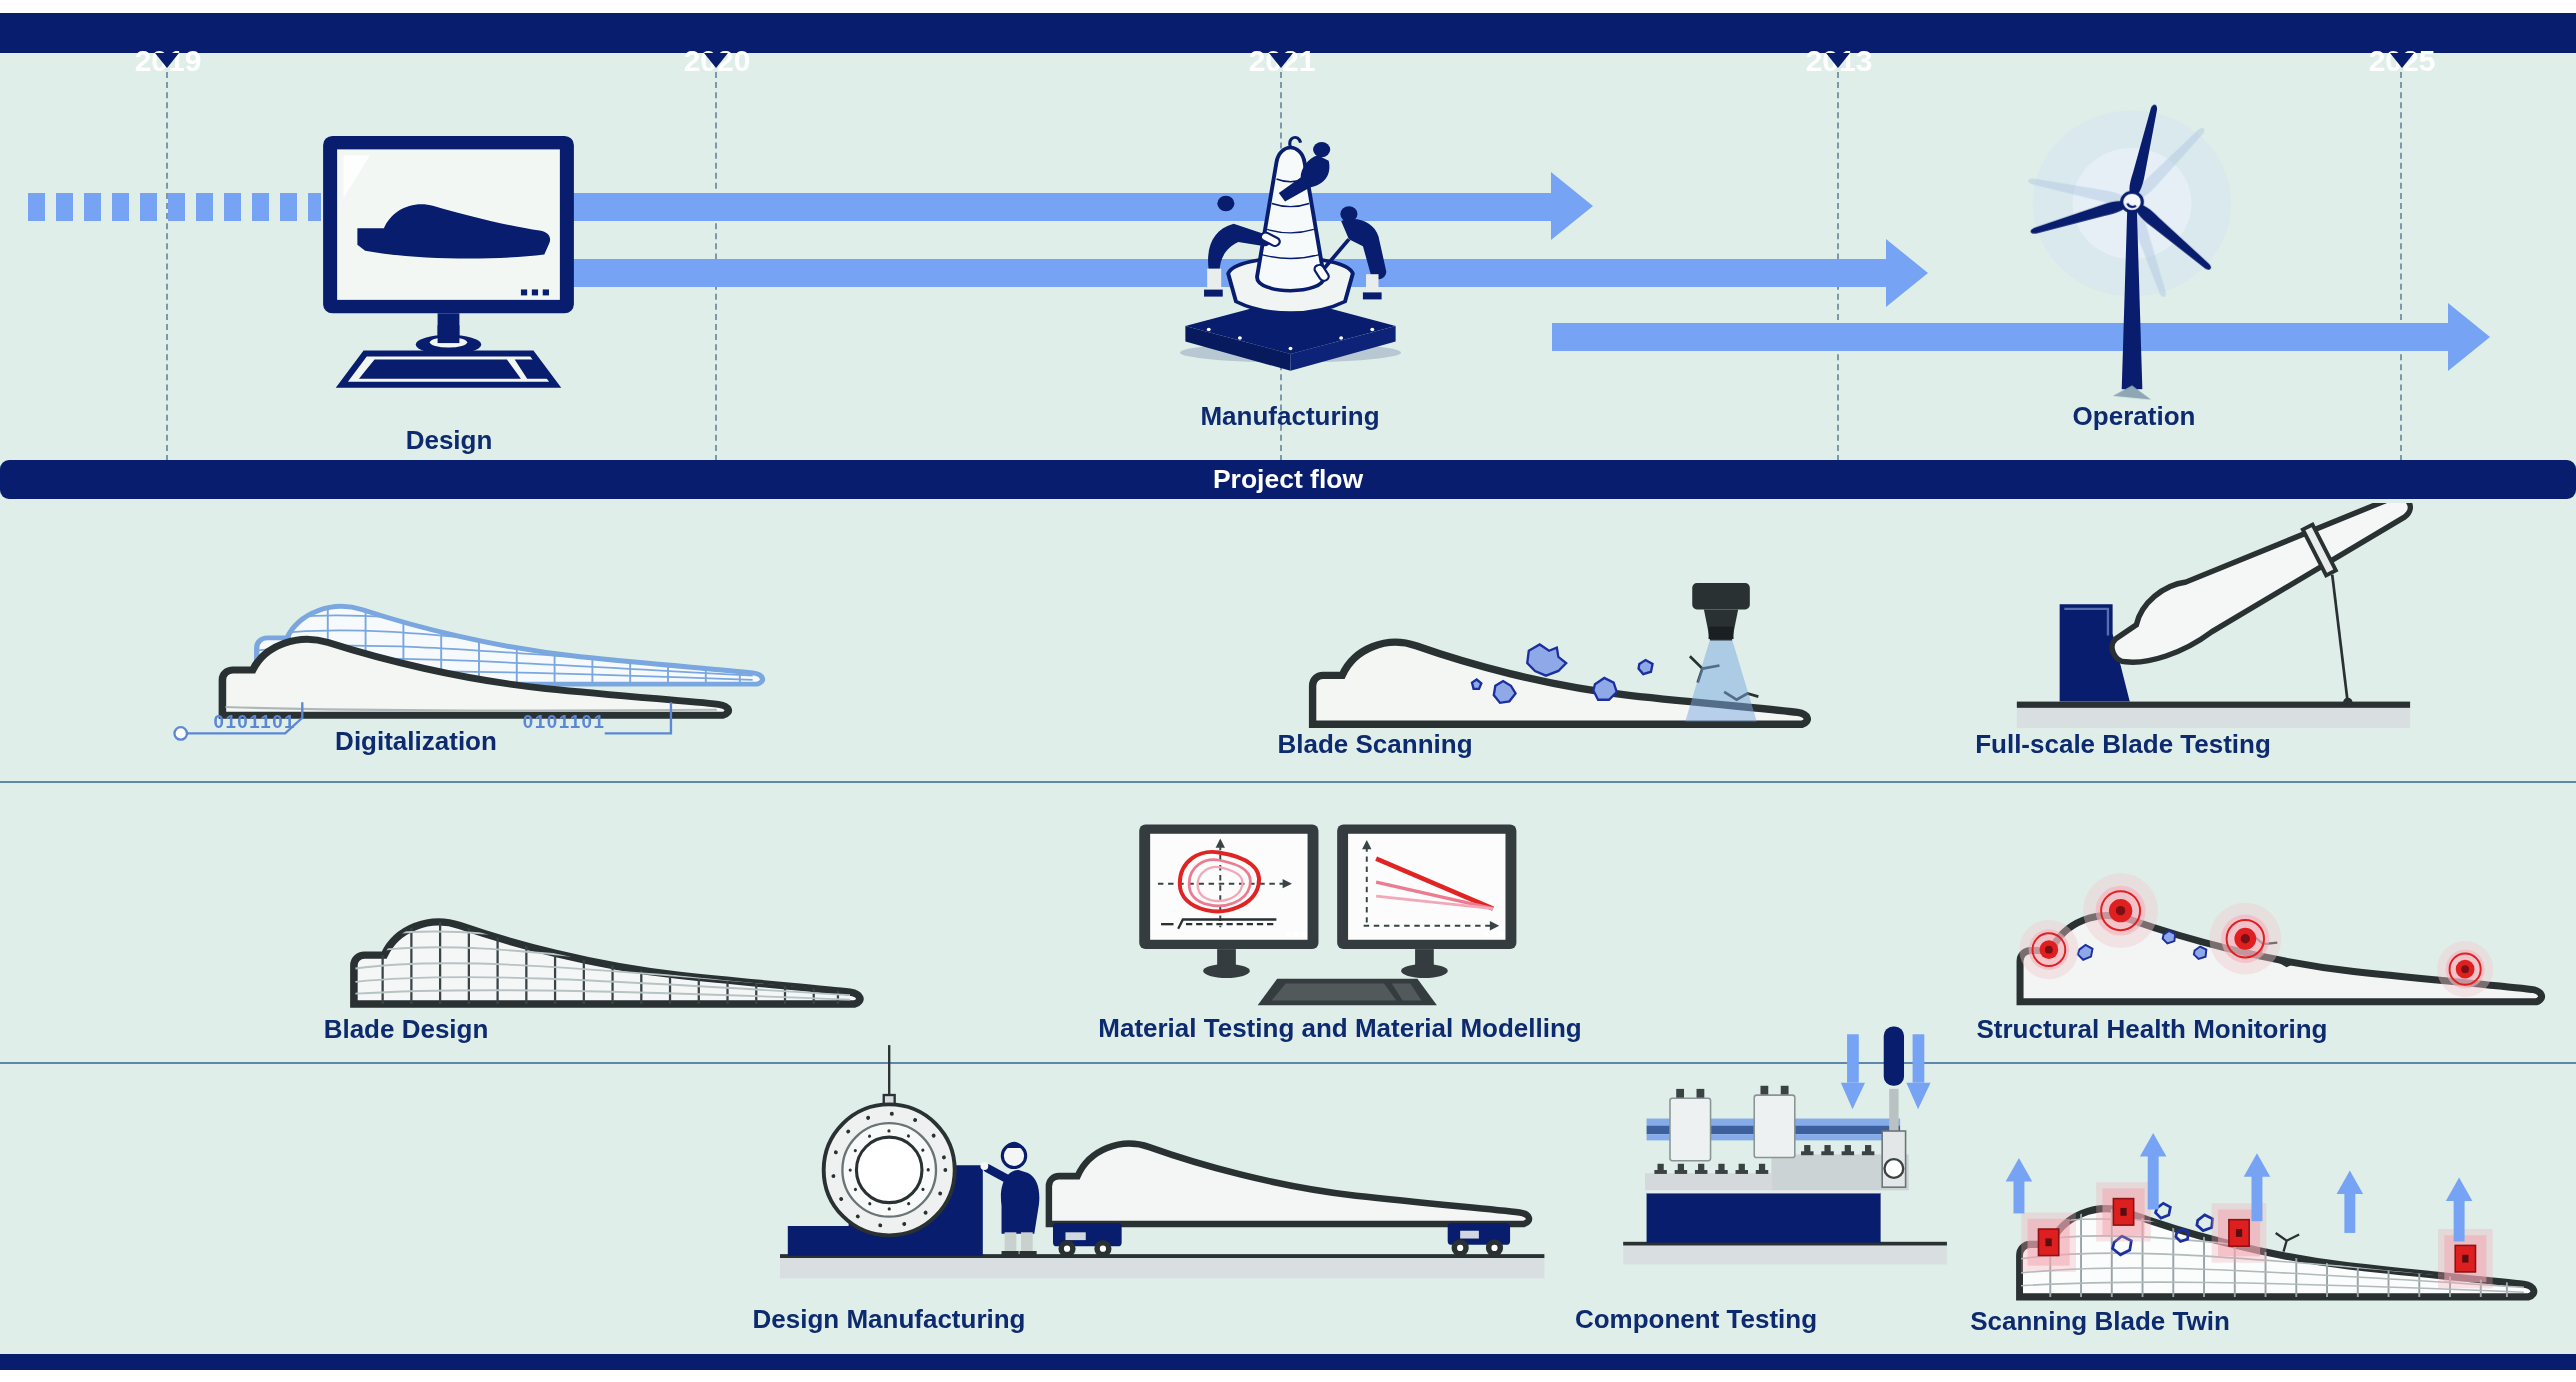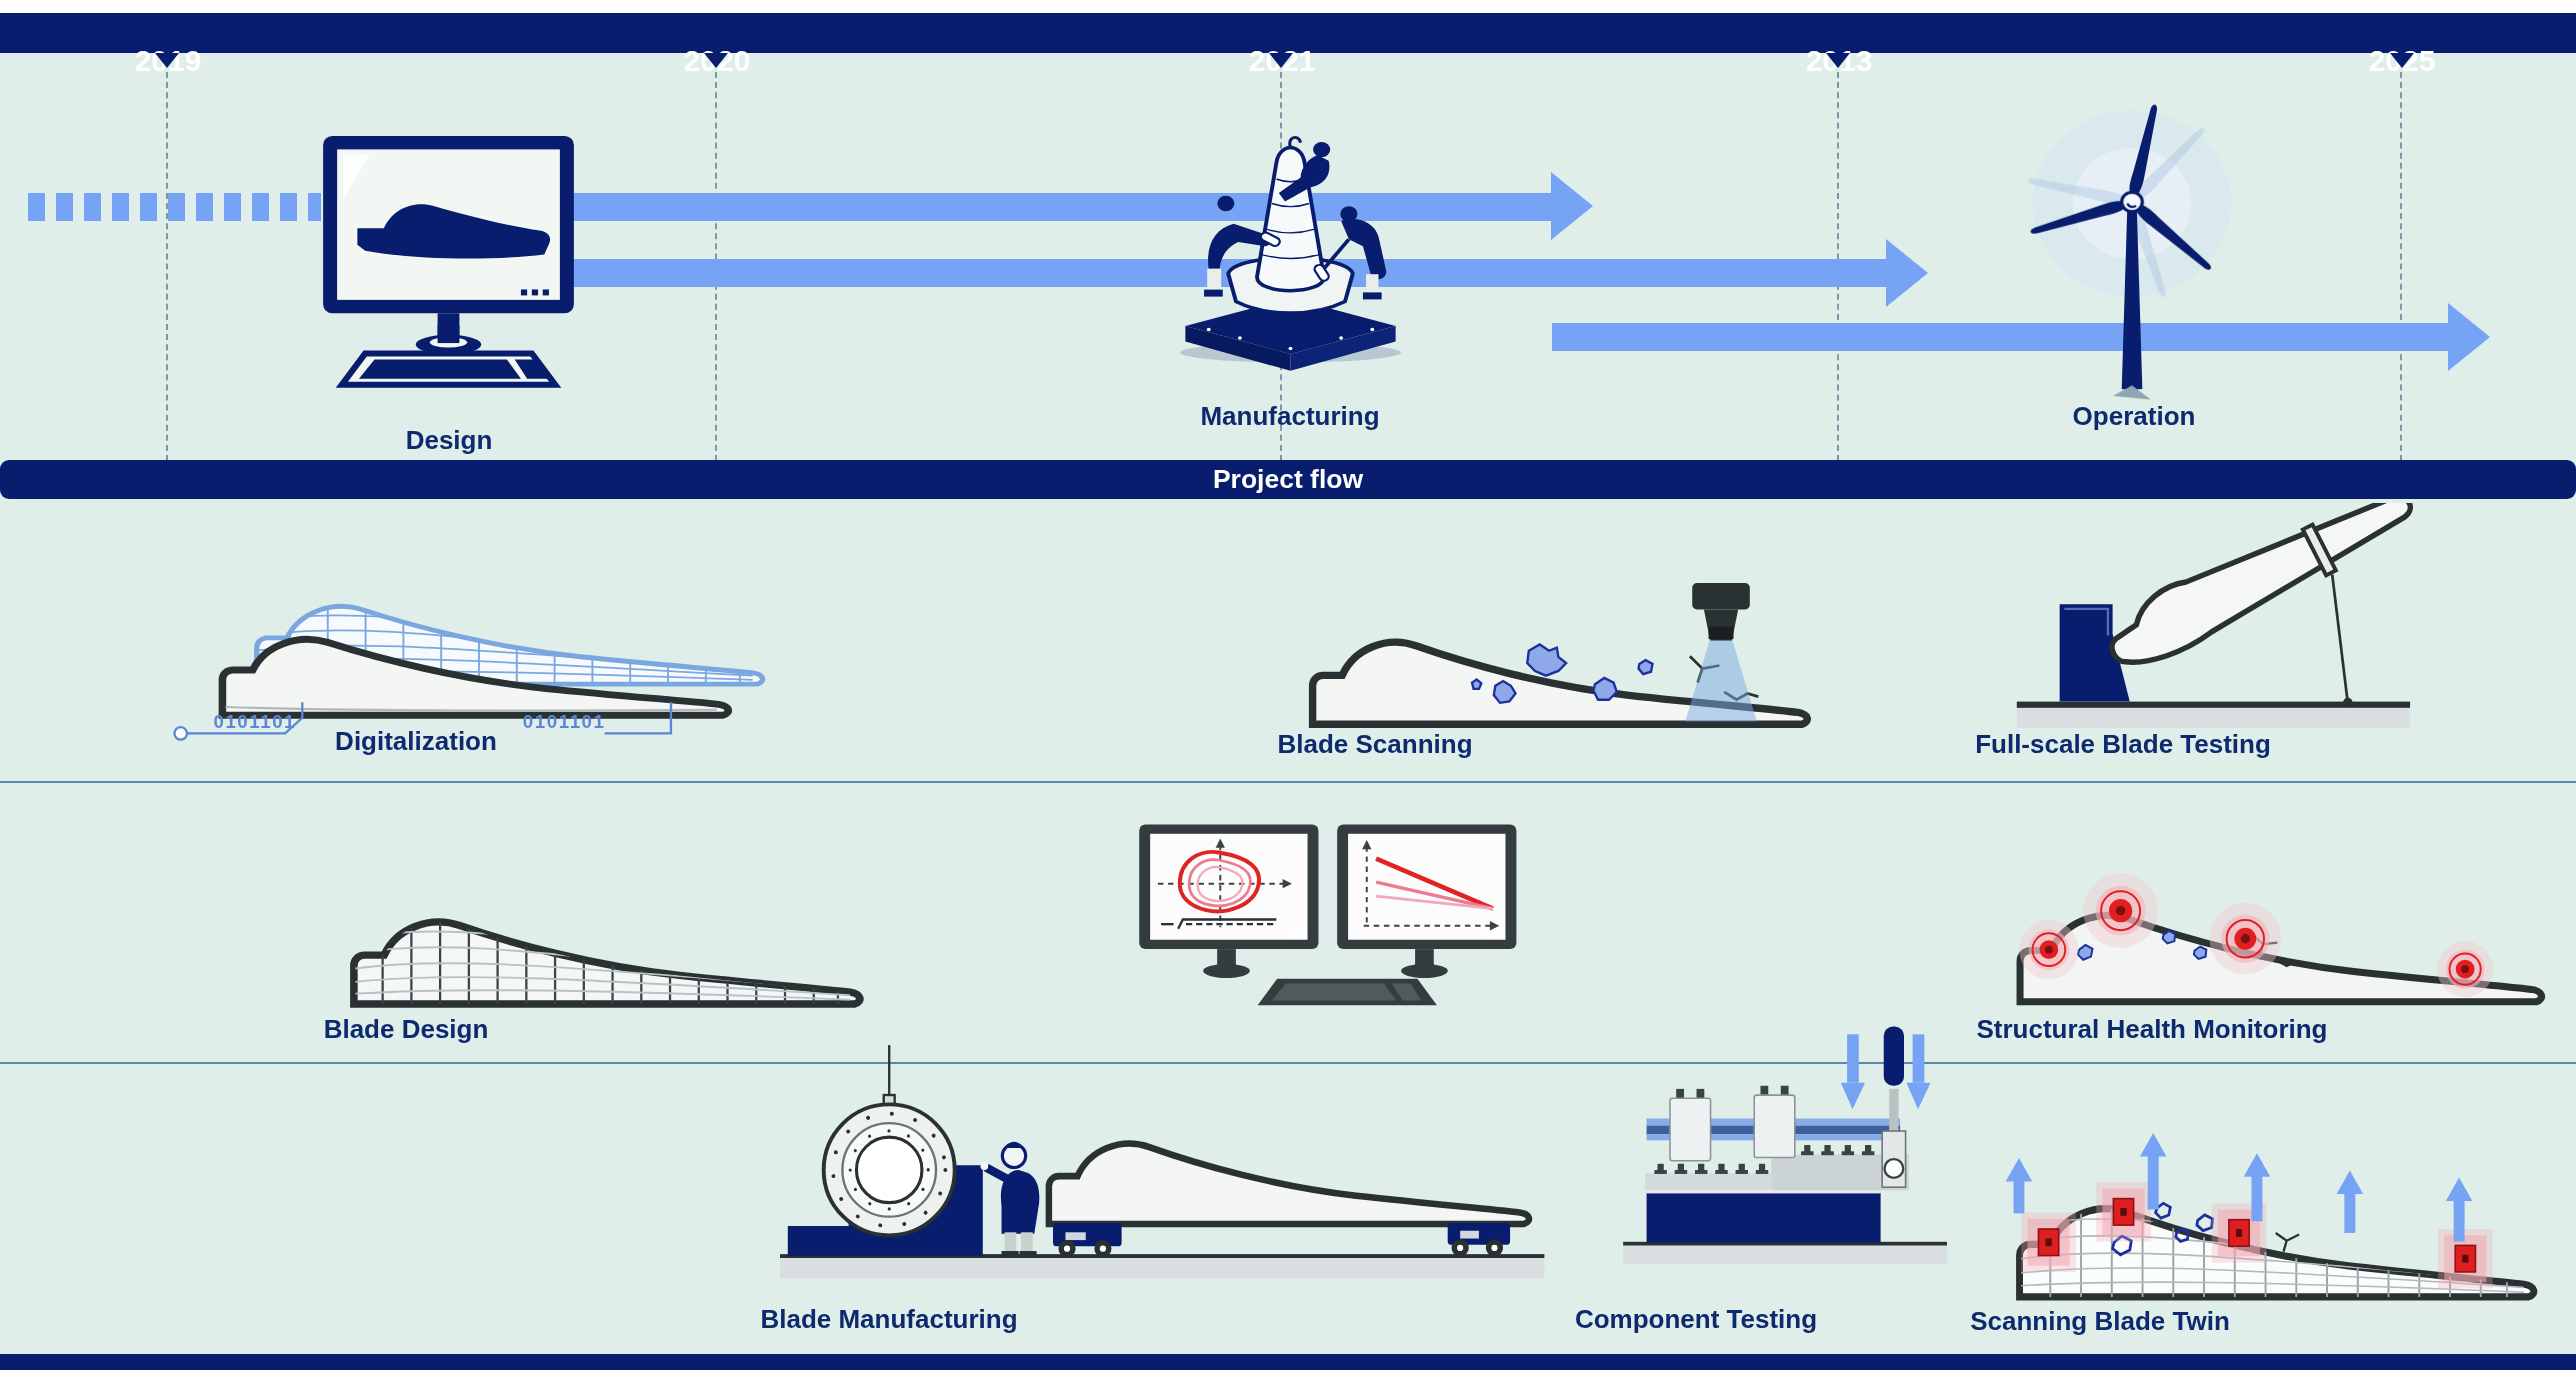--- a/index.html
+++ b/index.html
@@ -352,20 +352,21 @@
         <circle r="36" fill="#f0c7cd" opacity="0.4"></circle>
           <circle r="25" fill="#f5b0bb" opacity="0.6"></circle>
         <circle r="20" fill="none" stroke="#e02020" stroke-width="2.5"></circle>
         <circle r="12" fill="#e02020"></circle>
           <circle r="5" fill="#7a0f14"></circle>
       </g>
     </g>
   </svg>
 
   <div class="lbl" style="left:406px;top:1014px">Blade Design</div>
+  <div class="lbl" style="left:1340px;top:1013px">Material Testing and Material Modelling</div>
   <div class="lbl" style="left:2152px;top:1014px">Structural Health Monitoring</div>
 
   <svg class="icon" style="left:780px;top:1045px" width="780" height="242" viewBox="0 0 1000 310">
     <rect x="0" y="268" width="980" height="5" fill="#2a3133"></rect>
     <rect x="0" y="273" width="980" height="26" fill="#d9dfe1"></rect>
     <line x1="140" y1="0" x2="140" y2="78" stroke="#2a3133" stroke-width="3"></line>
     <path d="M10,270 L10,232 L88,232 L88,154 L96,154 A44 44 0 0 0 184,154 L260,154 L260,270 Z" fill="#081d6d"></path>
     <rect x="133" y="64" width="14" height="16" fill="#d9dde0" stroke="#2a3133" stroke-width="3"></rect>
     <circle cx="140" cy="160" r="84" fill="#eef1f0" stroke="#2a3133" stroke-width="5"></circle>
     <circle cx="140" cy="160" r="72" fill="none" stroke="#2a3133" stroke-width="5" stroke-dasharray="0.1 31" stroke-linecap="round"></circle>
@@ -535,19 +536,19 @@
         <polygon points="178,30 212,30 195,0"></polygon>
       <rect x="321" y="53" width="14" height="60"></rect>
         <polygon points="311,56 345,56 328,26"></polygon>
       <rect x="440" y="74" width="14" height="54"></rect>
         <polygon points="430,78 464,78 447,48"></polygon>
       <rect x="580" y="83" width="14" height="56"></rect>
         <polygon points="570,87 604,87 587,57"></polygon>
     </g>
   </svg>
 
-  <div class="lbl" style="left:889px;top:1304px">Blade Manufacturing</div>
+  <div class="lbl" style="left:889px;top:1304px">Design Manufacturing</div>
   <div class="lbl" style="left:1696px;top:1304px">Component Testing</div>
   <div class="lbl" style="left:2100px;top:1306px">Scanning Blade Twin</div>
 
   <div class="botbar"></div>
 </div>
 
 
 </body></html>

